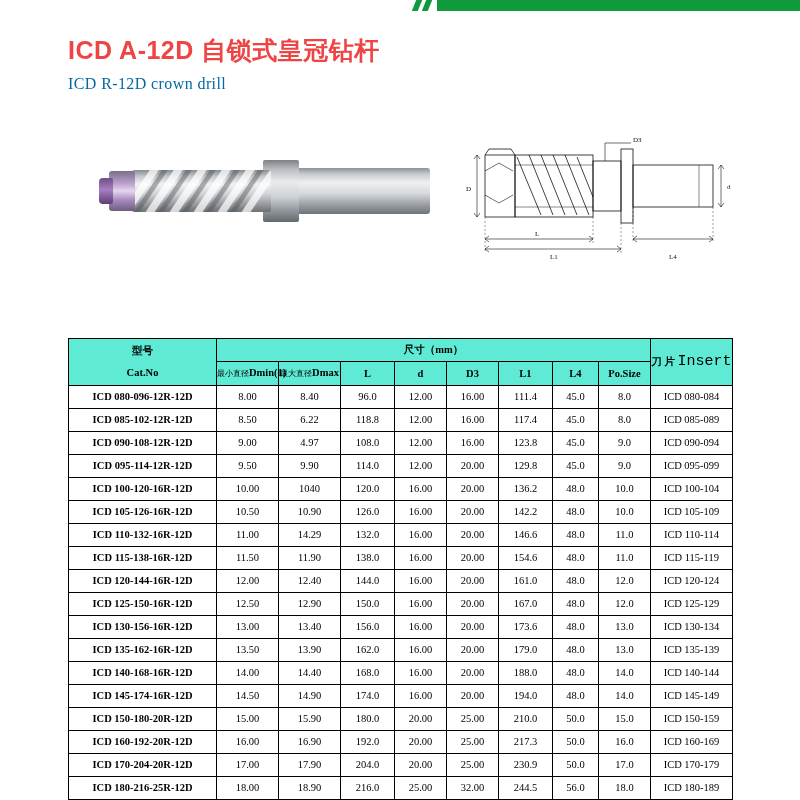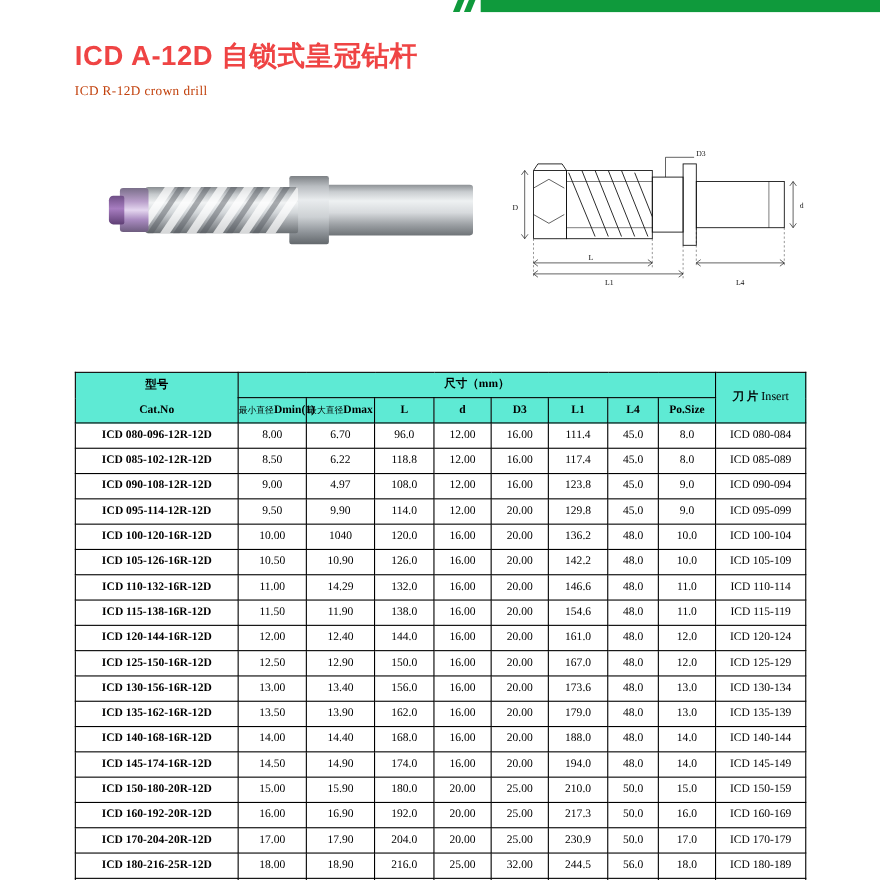--- a/index.html
+++ b/index.html
@@ -49,22 +49,22 @@
     font-family: "Liberation Sans", sans-serif;
     font-size: 25px;
     font-weight: bold;
     letter-spacing: 0.5px;
     color: #ef4444;
     white-space: nowrap;
   }
   .title-en {
     margin-top: 8px;
     font-family: "Liberation Serif", serif;
-    font-size: 12px;
-    color: #c2410c;
+    font-size: 16px;
+    color: #0369a1;
     letter-spacing: 0.4px;
   }
 
   
   .photo {
     position: absolute;
     left: 95px;
     top: 140px;
     width: 340px;
     height: 105px;
@@ -170,23 +170,23 @@
   }
   th.h-sub small {
     font-size: 8px;
     font-weight: normal;
   }
   th.h-insert {
     font-size: 12px;
     font-family: "Liberation Sans", sans-serif;
   }
   th.h-insert small {
-    font-size: 11px;
+    font-size: 15px;
     font-weight: normal;
-    font-family: Liberation Serif, serif;
+    font-family: Liberation Mono, monospace;
   }
   td.catno {
     font-weight: bold;
     font-size: 11px;
     font-family: "Liberation Serif", serif;
   }
   td.insert {
     text-align: left;
     padding-left: 8px;
     font-size: 11px;
@@ -314,21 +314,21 @@
         <th class="hdr-olive h-sub">D3</th>
         <th class="hdr-olive h-sub">L1</th>
         <th class="hdr-olive h-sub">L4</th>
         <th class="hdr-olive h-sub">Po.Size</th>
       </tr>
     </thead>
     <tbody>
         <tr>
           <td class="catno">ICD 080-096-12R-12D</td>
           <td>8.00</td>
-          <td>6.70</td>
+          <td>8.40</td>
           <td>96.0</td>
           <td>12.00</td>
           <td>16.00</td>
           <td>111.4</td>
           <td>45.0</td>
           <td>8.0</td>
           <td class="insert">ICD 080-084</td>
         </tr>
         <tr>
           <td class="catno">ICD 085-102-12R-12D</td>

